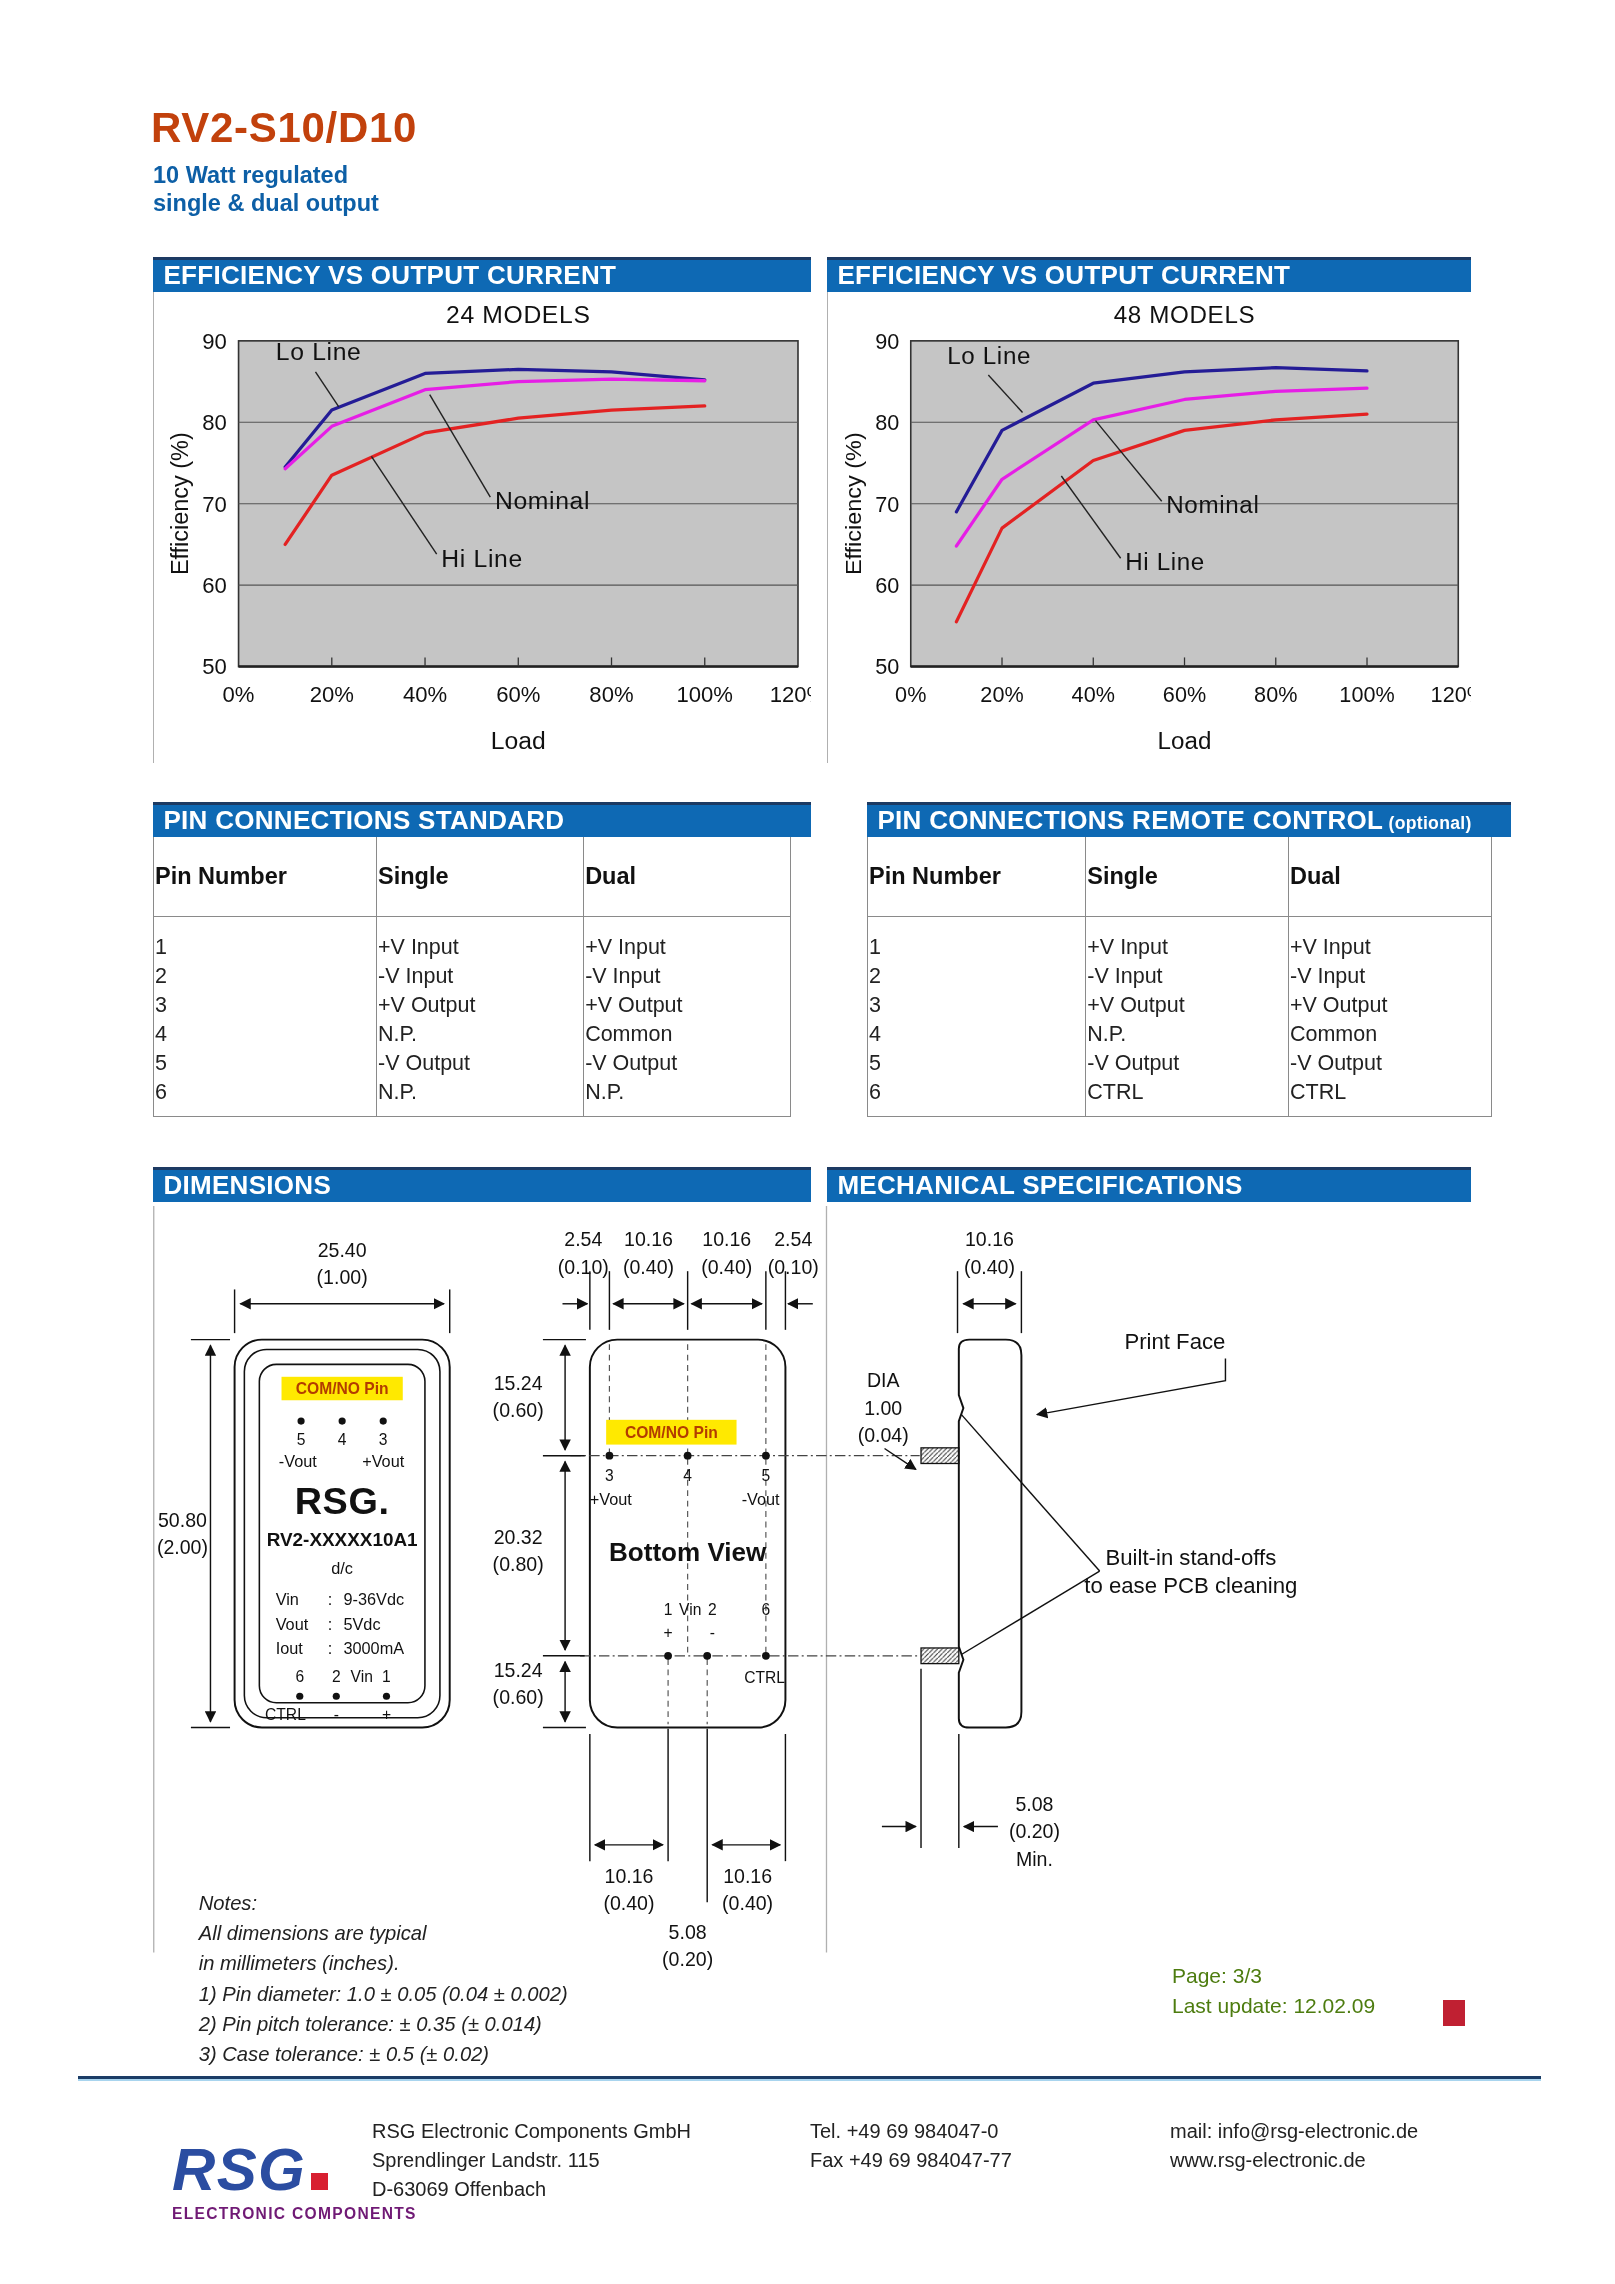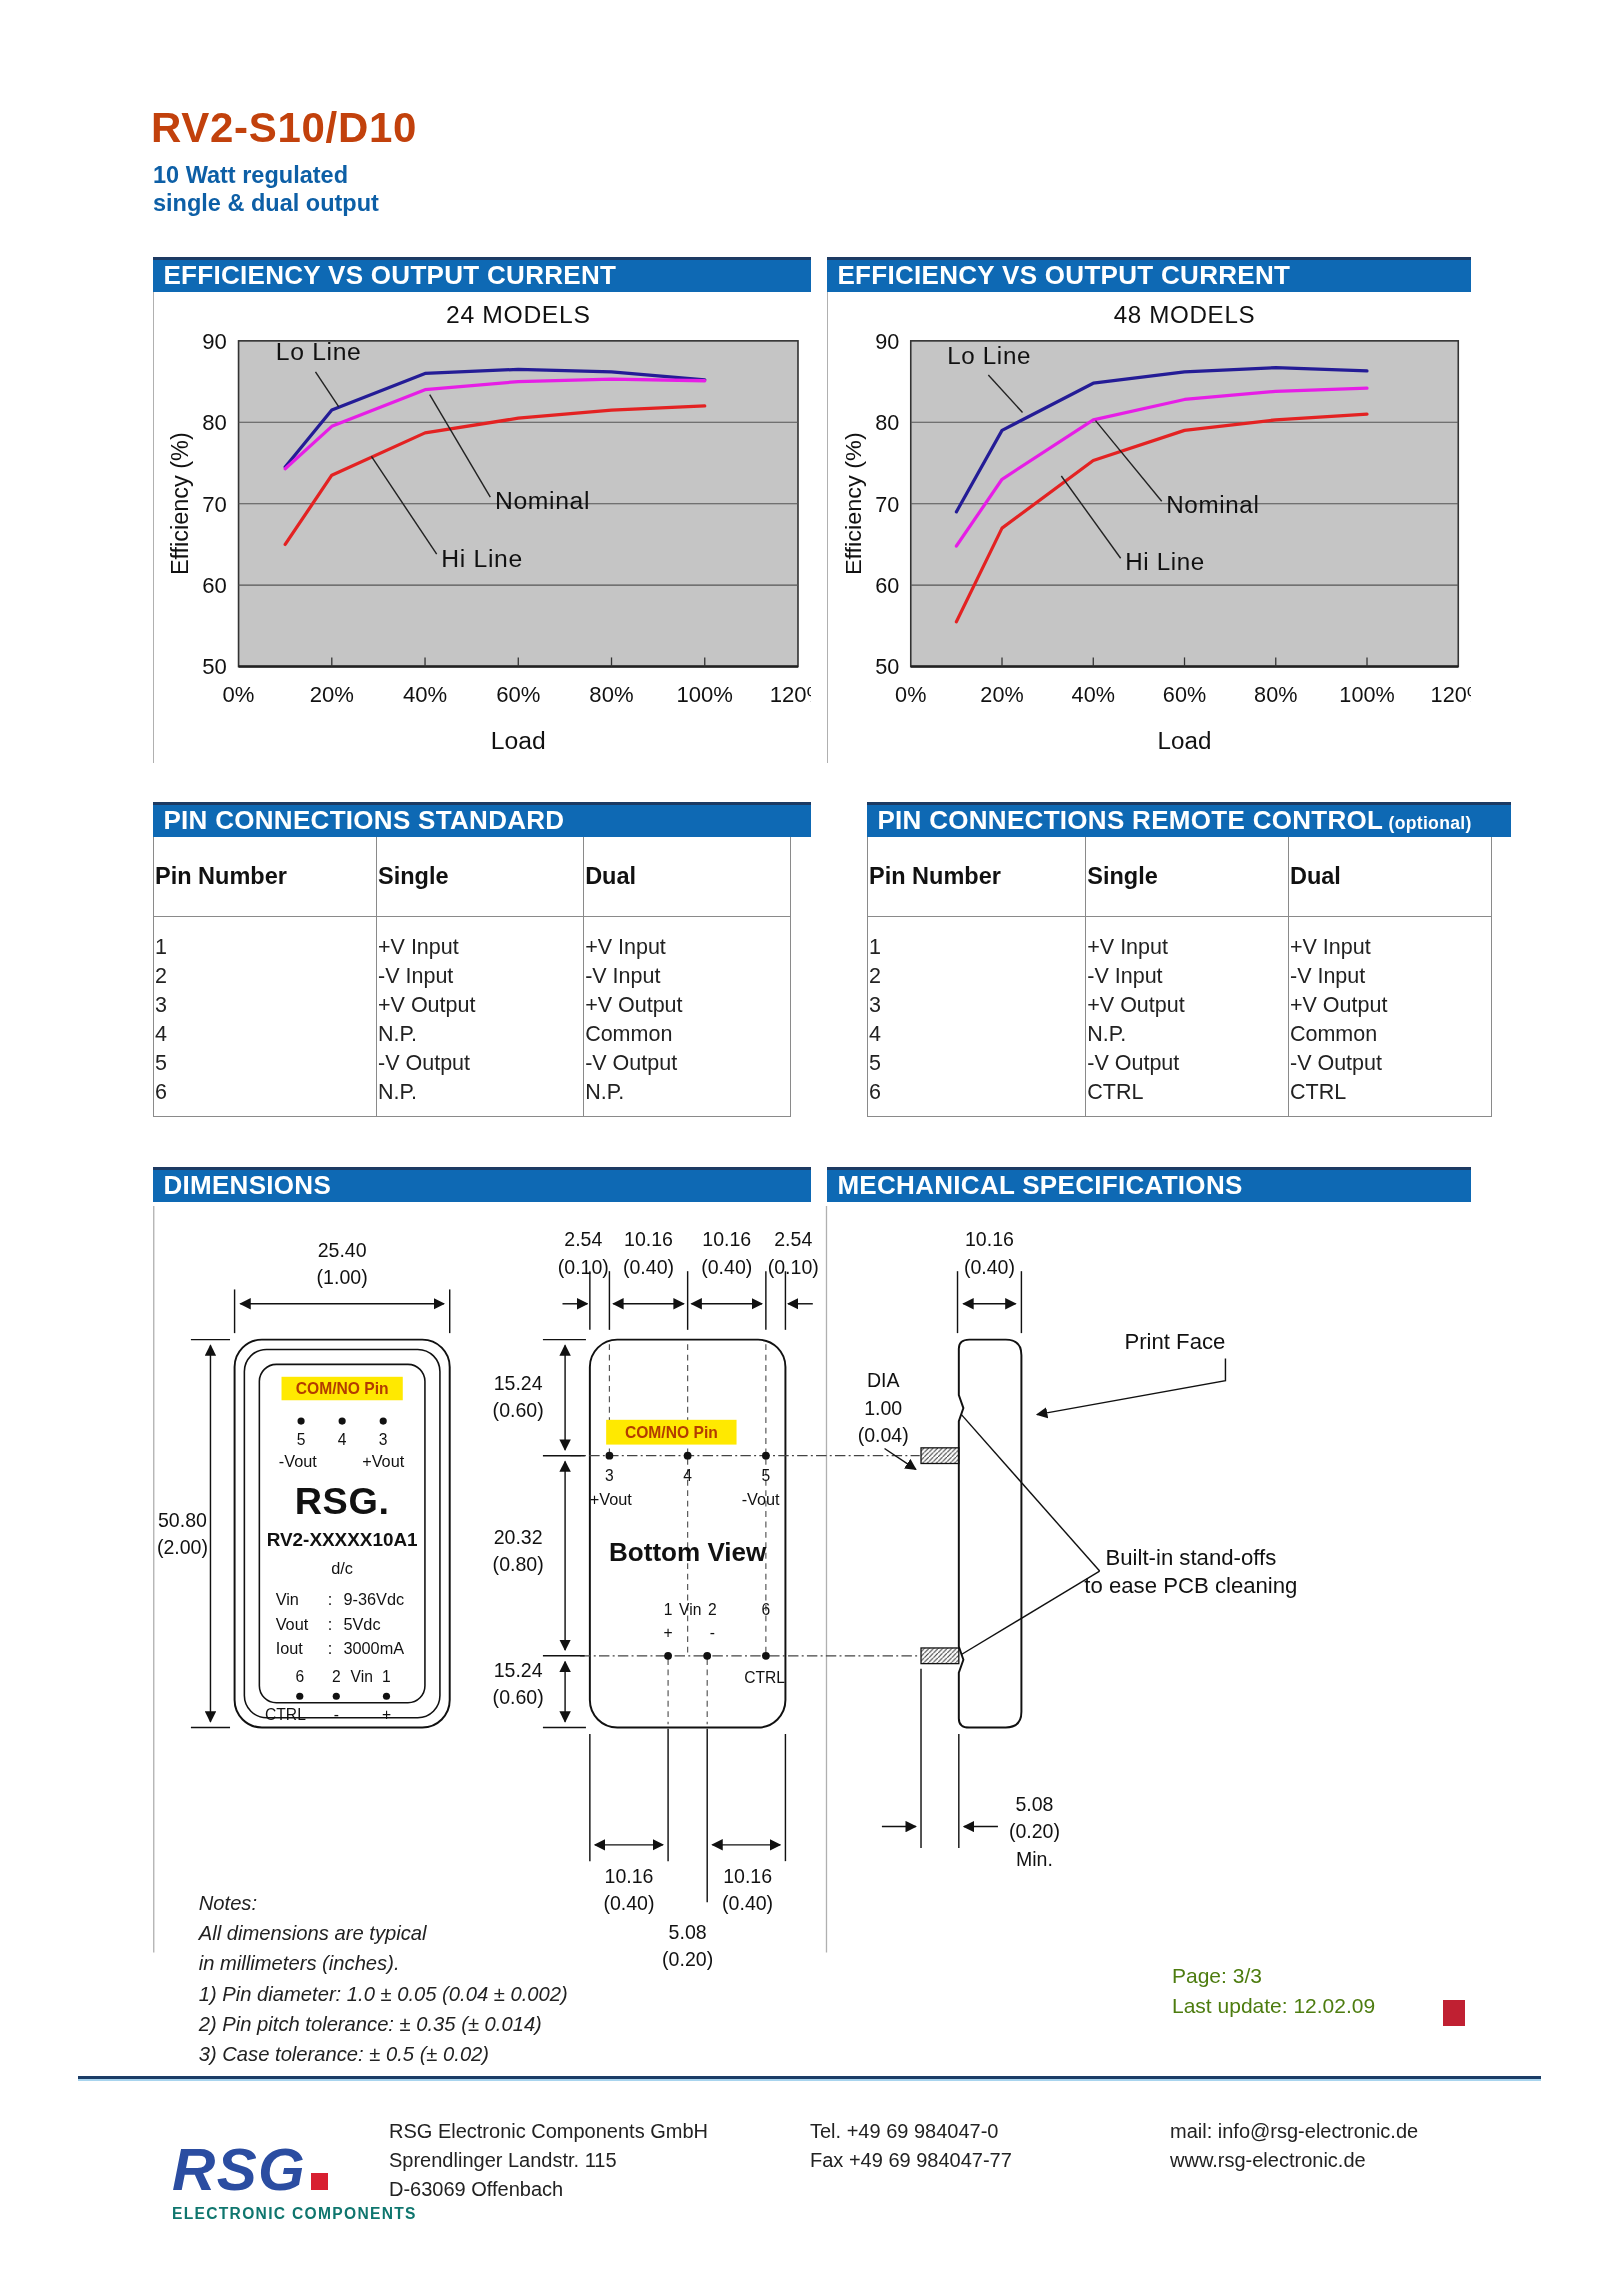--- a/index.html
+++ b/index.html
@@ -43,21 +43,21 @@
   .big{font-size:58px;font-weight:bold;fill:#111;text-anchor:middle;letter-spacing:1px;}
   .mdl{font-size:29px;font-weight:bold;fill:#111;text-anchor:middle;}
   .bv{font-size:40px;font-weight:bold;fill:#111;text-anchor:middle;}
   .anno{font-size:34px;fill:#111;}
   .ital{font-size:31px;font-style:italic;fill:#222;text-anchor:start;}
   
   #footer-rule{left:78px;top:2076px;width:1463px;height:2.6px;background:#1b3c66;border-bottom:2px solid #a8d4ee;}
   .ftxt{font-size:20px;color:#222;line-height:29px;}
   #logo-word{font-size:60px;font-weight:bold;font-style:italic;color:#2b4da1;line-height:60px;letter-spacing:1.3px;}
   #logo-dot{display:inline-block;width:17px;height:17px;background:#d81f30;margin-left:5.2px;}
-  #logo-sub{font-size:15.6px;font-weight:bold;color:#0f766e;letter-spacing:1.3px;margin-top:5.2px;}
+  #logo-sub{font-size:15.6px;font-weight:bold;color:#701a75;letter-spacing:1.3px;margin-top:5.2px;}
   #page-info{font-size:21px;color:#4d7c0f;line-height:30px;}
   #update-square{left:1443px;top:2000px;width:22px;height:26px;background:#c02032;}
 </style>
 </head>
 <body>
 
 <div id="page">
 
   <div class="abs" id="product-title">RV2-S10/D10</div>
   <div class="abs subtitle" style="top:162px;">10 Watt regulated</div>
@@ -446,21 +446,21 @@
     <div>Page: 3/3</div>
     <div>Last update: 12.02.09</div>
   </div>
   <div class="abs" id="update-square"></div>
 
   <div class="abs" id="footer-rule"></div>
   <div class="abs" style="left:172px;top:2111px;margin-top:29px;">
     <div><span id="logo-word">RSG</span><span id="logo-dot"></span></div>
     <div id="logo-sub">ELECTRONIC COMPONENTS</div>
   </div>
-  <div class="abs ftxt" style="left:372px;top:2117px;margin-left:17px;">
+  <div class="abs ftxt" style="left:372px;top:2117px;">
     <div>RSG Electronic Components GmbH</div>
     <div>Sprendlinger Landstr. 115</div>
     <div>D-63069 Offenbach</div>
   </div>
   <div class="abs ftxt" style="left:810px;top:2117px;">
     <div>Tel. +49 69 984047-0</div>
     <div>Fax +49 69 984047-77</div>
   </div>
   <div class="abs ftxt" style="left:1170px;top:2117px;">
     <div>mail: info@rsg-electronic.de</div>

